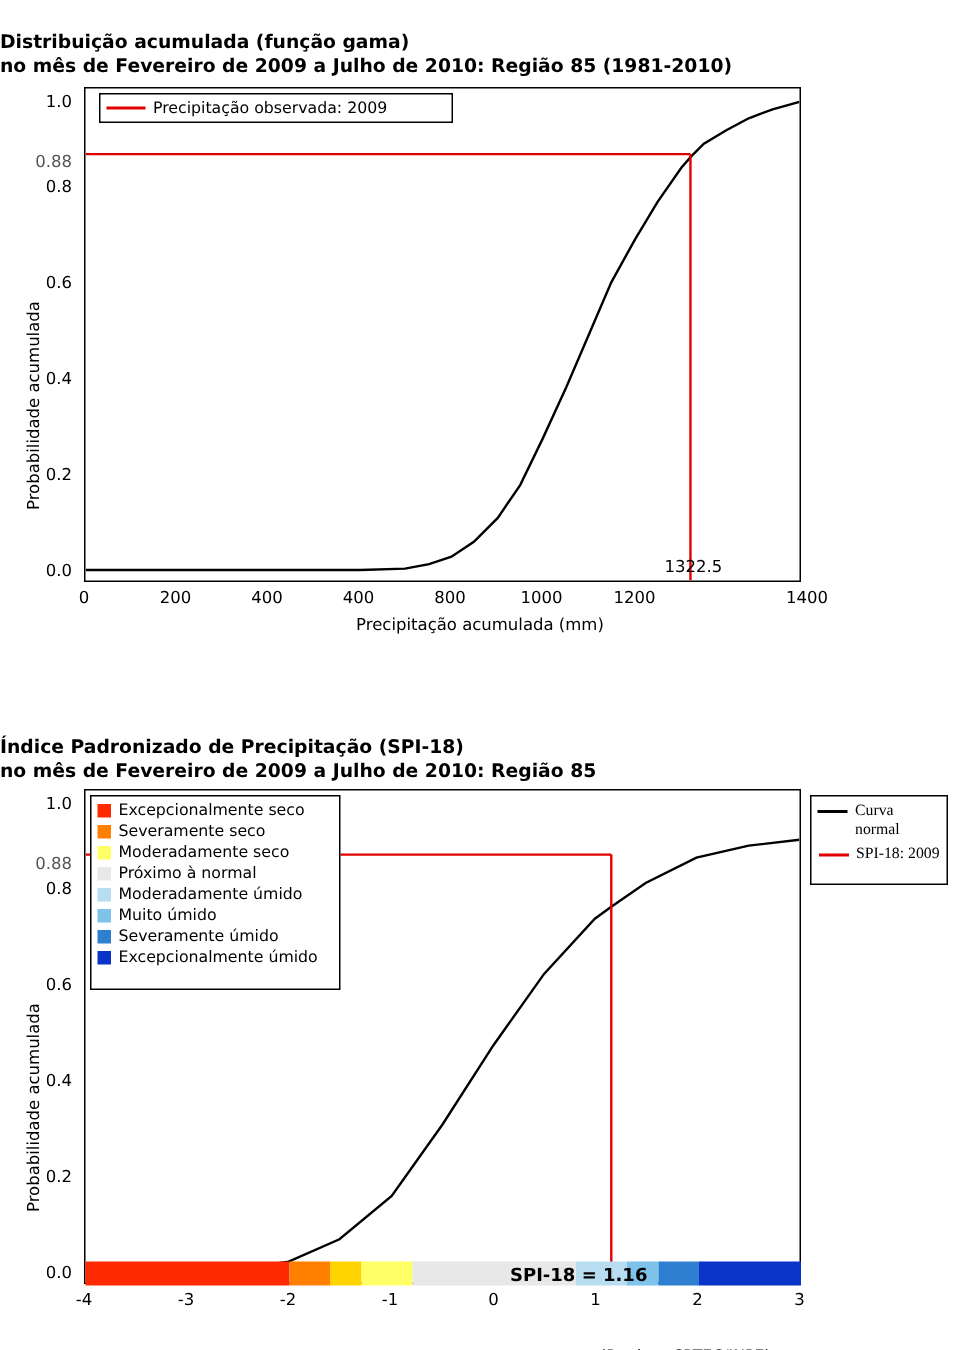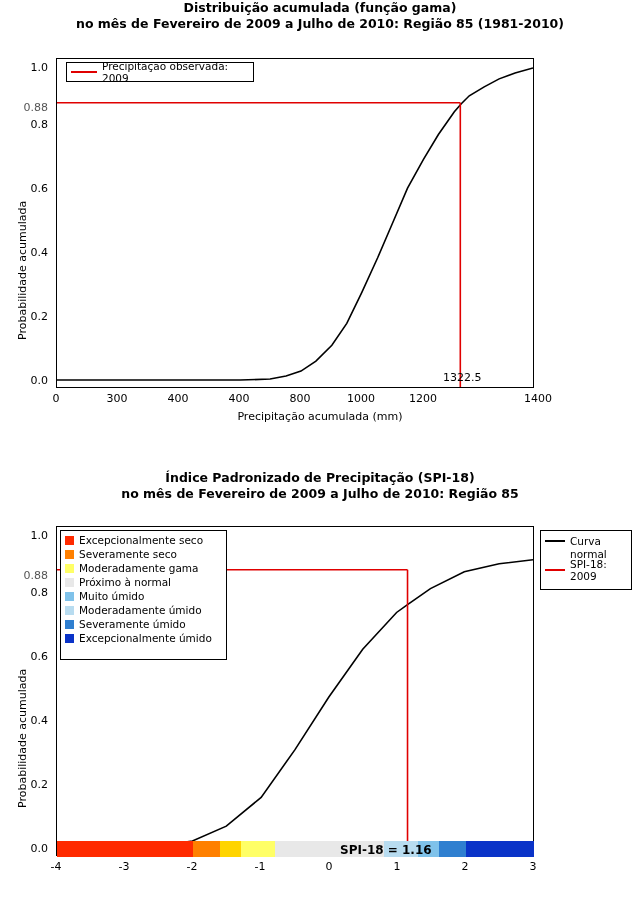--- a/index.html
+++ b/index.html
@@ -9,26 +9,25 @@
     font-family:"DejaVu Sans", sans-serif;
     color:#000;
     position:relative;
     overflow:hidden;
   }
   .panel{position:absolute;left:0;width:640px;}
   #panel-top{top:0;height:450px;}
   #panel-bottom{top:470px;height:450px;}
 
   .title{
-    text-align:center;
     font-size:12.5px;
     font-weight:bold;
     line-height:16px;
     margin:0;
-    padding-top:0;
+    padding-top:20px;
   }
   .title .l2{display:block;}
 
   
   .plot{
     position:absolute;
     border:1px solid #000;
     box-sizing:border-box;
     background:#fff;
     overflow:hidden;
@@ -103,42 +102,42 @@
   <div class="tick ytick" style="left:8px;top:374px;">0.0</div>
   <div class="tick ytick" style="left:8px;top:310px;">0.2</div>
   <div class="tick ytick" style="left:8px;top:246px;">0.4</div>
   <div class="tick ytick" style="left:8px;top:182px;">0.6</div>
   <div class="tick ytick" style="left:8px;top:118px;">0.8</div>
   <div class="tick ytick" style="left:8px;top:61px;">1.0</div>
 
   <div class="tick ytick" style="left:8px;top:101px;color:#555;">0.88</div>
 
   <div class="tick xtick" style="left:36px;top:392px;">0</div>
-  <div class="tick xtick" style="left:97px;top:392px;">300</div>
+  <div class="tick xtick" style="left:97px;top:392px;">200</div>
   <div class="tick xtick" style="left:158px;top:392px;">400</div>
   <div class="tick xtick" style="left:219px;top:392px;">400</div>
   <div class="tick xtick" style="left:280px;top:392px;">800</div>
   <div class="tick xtick" style="left:341px;top:392px;">1000</div>
   <div class="tick xtick" style="left:403px;top:392px;">1200</div>
   <div class="tick xtick" style="left:476px;top:392px;margin-left:42px;">1400</div>
 
   <div class="xlab" style="top:410px;">Precipitação acumulada (mm)</div>
 
   <div class="plot" id="plot-top">
     <svg class="curve" viewBox="0 0 478 330" preserveAspectRatio="none">
 
       <polyline fill="none" stroke="#000000" stroke-width="1.6" points="0,323 30,323 61,323 92,323 123,323 153,323 184,323 214,322 230,319 245,314 260,304 276,288 291,266 306,235 322,200 337,165 352,130 368,101 383,76 399,53 406,45 414,37 429,28 444,20 460,14 478,9"></polyline>
 
       <line x1="0" y1="44" x2="405" y2="44" stroke="#e00000" stroke-width="1.6"></line>
 
       <line x1="405" y1="44" x2="405" y2="330" stroke="#e00000" stroke-width="1.6"></line>
     </svg>
   </div>
 
-  <div class="legend" style="left:66px;top:62px;width:188px;height:20px;">
+  <div class="legend" style="left:66px;top:62px;width:236px;height:20px;">
     <div class="legend-row" style="height:18px;">
       <span class="legend-line" style="border-top-color:#e00000;"></span>
       <span>Precipitação observada: 2009</span>
     </div>
   </div>
 
   <div class="valtag-black" style="left:443px;top:371px;">1322.5</div>
 </div>
 
 <div class="panel" id="panel-bottom">
@@ -183,45 +182,45 @@
     <div class="legend-row">
         <span class="legend-sq" style="background:#ff2a00"></span>
         <span>Excepcionalmente seco</span>
       </div>
     <div class="legend-row">
         <span class="legend-sq" style="background:#ff8000"></span>
         <span>Severamente seco</span>
       </div>
     <div class="legend-row">
         <span class="legend-sq" style="background:#ffff66"></span>
-        <span>Moderadamente gama</span>
+        <span>Moderadamente seco</span>
       </div>
     <div class="legend-row">
         <span class="legend-sq" style="background:#e8e8e8"></span>
         <span>Próximo à normal</span>
       </div>
     <div class="legend-row">
+        <span class="legend-sq" style="background:#b8dcf0"></span>
+        <span>Moderadamente úmido</span>
+      </div>
+    <div class="legend-row">
         <span class="legend-sq" style="background:#7fc2ea"></span>
         <span>Muito úmido</span>
       </div>
     <div class="legend-row">
-        <span class="legend-sq" style="background:#b8dcf0"></span>
-        <span>Moderadamente úmido</span>
-      </div>
-    <div class="legend-row">
         <span class="legend-sq" style="background:#2f7fd0"></span>
         <span>Severamente úmido</span>
       </div>
     <div class="legend-row">
         <span class="legend-sq" style="background:#0a33c8"></span>
         <span>Excepcionalmente úmido</span>
       </div>
   </div>
 
-  <div class="legend" style="left:540px;top:60px;width:92px;height:60px;padding-top:3px;">
+  <div class="legend" style="left:540px;top:60px;width:92px;height:60px;padding-top:3px;font-family:Liberation Serif, serif;">
     <div class="legend-row" style="height:13px;">
       <span class="legend-line" style="border-top-color:#000000;width:20px;"></span>
       <span>Curva</span>
     </div>
     <div class="legend-row" style="height:13px;padding-left:29px;">
       <span>normal</span>
     </div>
     <div class="legend-row" style="height:13px;margin-top:3px;justify-content:center;">
       <span class="legend-line" style="border-top-color:#e00000;width:20px;"></span>
       <span>SPI-18: 2009</span>

